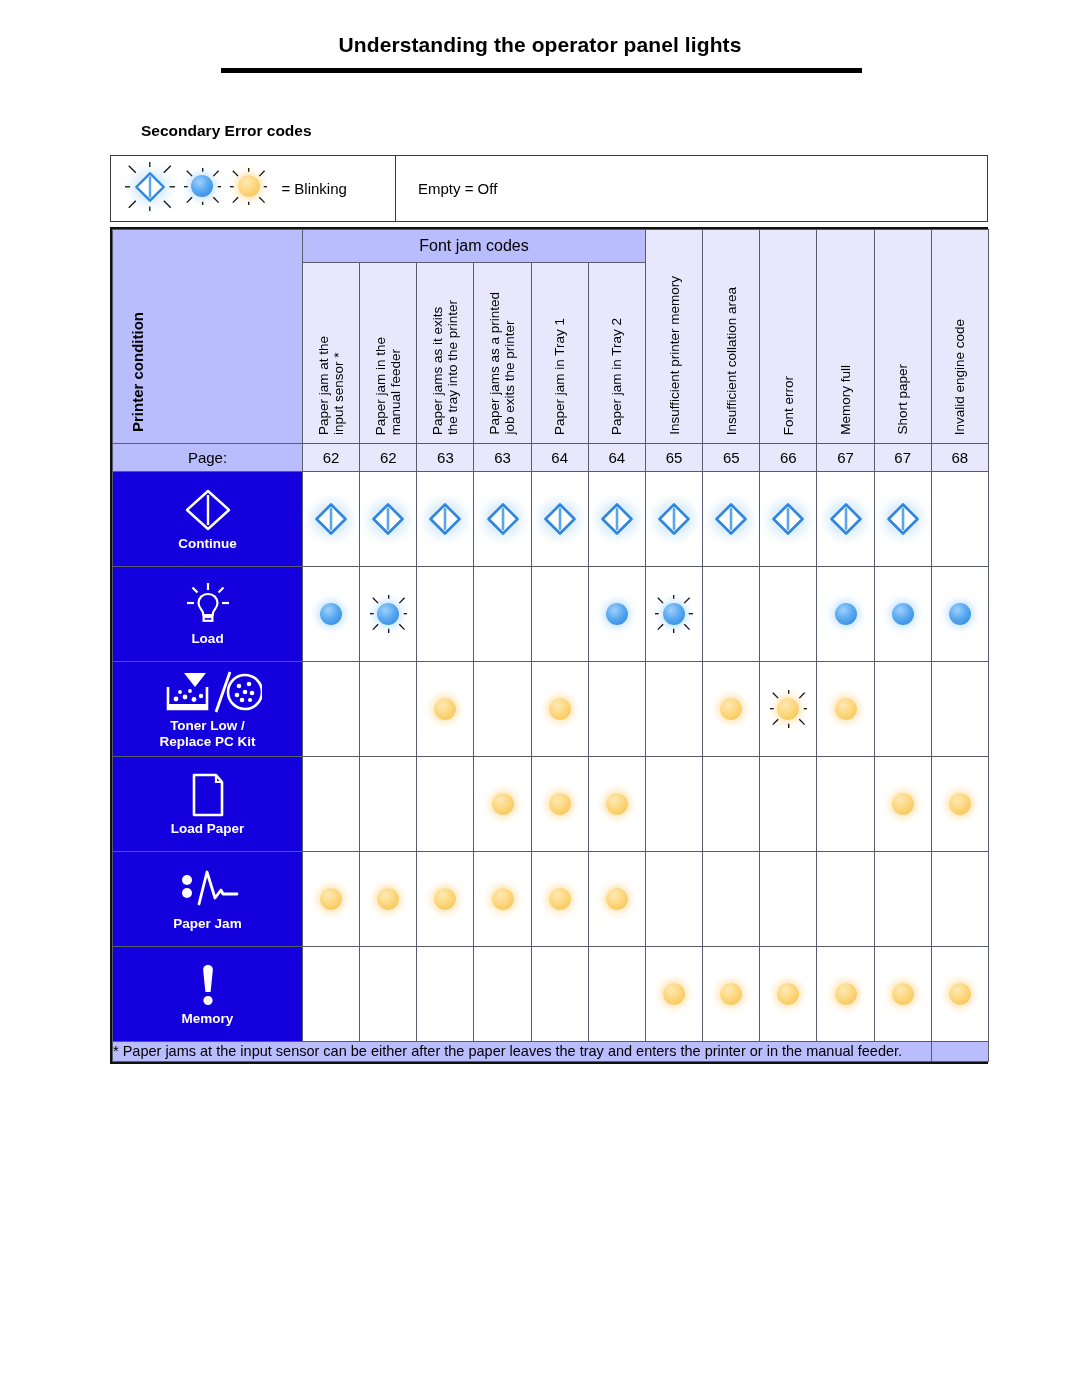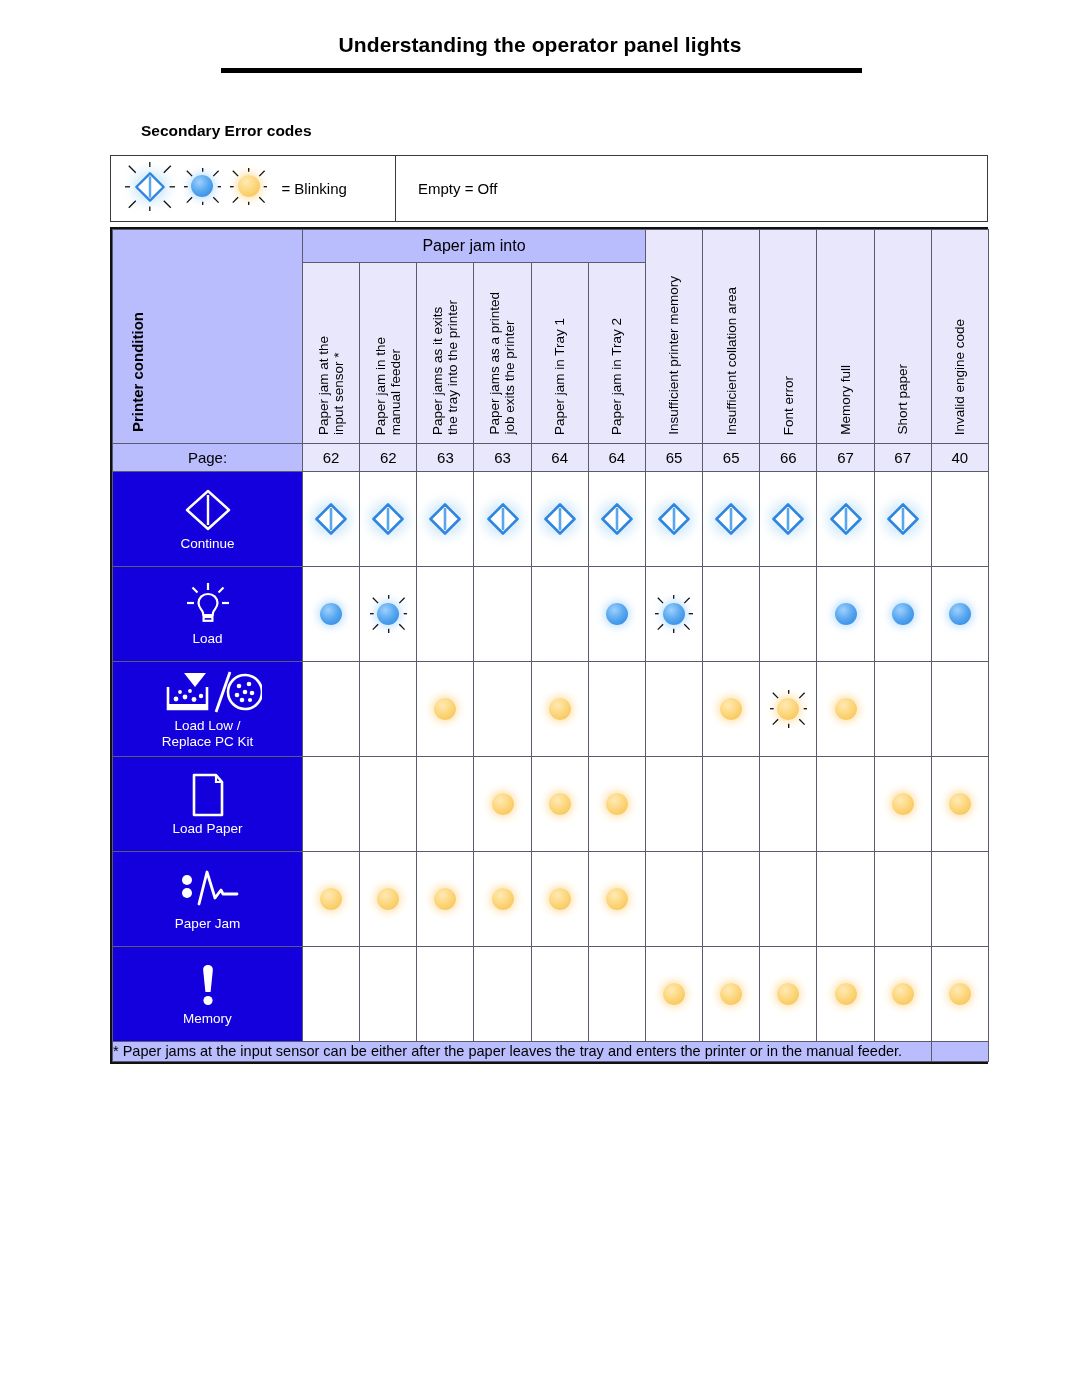--- a/index.html
+++ b/index.html
@@ -104,21 +104,21 @@
 
   .rowlabel{
     background:#1400dd;color:#fff;text-align:center;
     padding:6px 4px 8px 4px;
   }
   .rowlabel .rl-icon{
     display:flex;align-items:center;justify-content:center;
     height:46px;margin-bottom:3px;
   }
   .rowlabel .rl-txt{
-    font-size:13.5px;font-weight:normal;line-height:1.18;white-space:pre-line;
+    font-size:13.5px;font-weight:bold;line-height:1.18;white-space:pre-line;
   }
   td.cell{background:#fff;height:94px;text-align:center;}
   td.cell .cwrap{display:flex;align-items:center;justify-content:center;height:100%;}
 
   .footnote{
     background:#b9bcfd;font-size:14.5px;line-height:1.28;
     padding:6px 9px 8px 9px;text-align:left;
   }
   .foot-blank{background:#b9bcfd;}
 
@@ -195,21 +195,21 @@
           <col style="width:57.166666666666664px">
           <col style="width:57.166666666666664px">
           <col style="width:57.166666666666664px">
           <col style="width:57.166666666666664px">
         </colgroup>
       <tbody id="tbody">
           <tr>
             <td class="cond-head" rowspan="2">
               <span class="vtxt">Printer condition</span>
             </td>
-            <td class="jamcodes" colspan="6">Paper jam into</td>
+            <td class="jamcodes" colspan="6">Font jam codes</td>
             <td class="colhead" rowspan="2">
               <span class="vtxt">
                 <span>Insufficient printer memory</span>
               </span>
             </td>
             <td class="colhead" rowspan="2">
               <span class="vtxt">
                 <span>Insufficient collation area</span>
               </span>
             </td>
@@ -276,21 +276,21 @@
             <td class="page-num">62</td>
             <td class="page-num">63</td>
             <td class="page-num">63</td>
             <td class="page-num">64</td>
             <td class="page-num">64</td>
             <td class="page-num">65</td>
             <td class="page-num">65</td>
             <td class="page-num">66</td>
             <td class="page-num">67</td>
             <td class="page-num">67</td>
-            <td class="page-num">40</td>
+            <td class="page-num">68</td>
           </tr>
           <tr>
             <td class="rowlabel">
               <div class="rl-icon">
                 <svg width="52" height="46" viewBox="0 0 52 46">
                   <polygon points="26,4 47,23 26,42 5,23" fill="none" stroke="#fff" stroke-width="2.4" stroke-linejoin="round"></polygon>
                   <line x1="26" y1="8" x2="26" y2="38" stroke="#fff" stroke-width="2.4"></line>
                 </svg>
               </div>
               <div class="rl-txt">Continue</div>
@@ -537,21 +537,21 @@
        <circle cx="91" cy="24" r="17" fill="none" stroke="#fff" stroke-width="2.6"></circle>
        <circle cx="85" cy="18" r="2.3" fill="#fff"></circle>
                   <circle cx="95" cy="16" r="2.3" fill="#fff"></circle>
        <circle cx="91" cy="24" r="2.3" fill="#fff"></circle>
                   <circle cx="83" cy="27" r="2.3" fill="#fff"></circle>
        <circle cx="98" cy="25" r="2.3" fill="#fff"></circle>
                   <circle cx="88" cy="32" r="2.3" fill="#fff"></circle>
        <circle cx="96" cy="32" r="2.1" fill="#fff"></circle>
      </svg>
               </div>
-              <div class="rl-txt">Load Low /
+              <div class="rl-txt">Toner Low /
 Replace PC Kit</div>
             </td>
             <td class="cell">
               <div class="cwrap"></div>
             </td>
             <td class="cell">
               <div class="cwrap"></div>
             </td>
             <td class="cell">
               <div class="cwrap">

